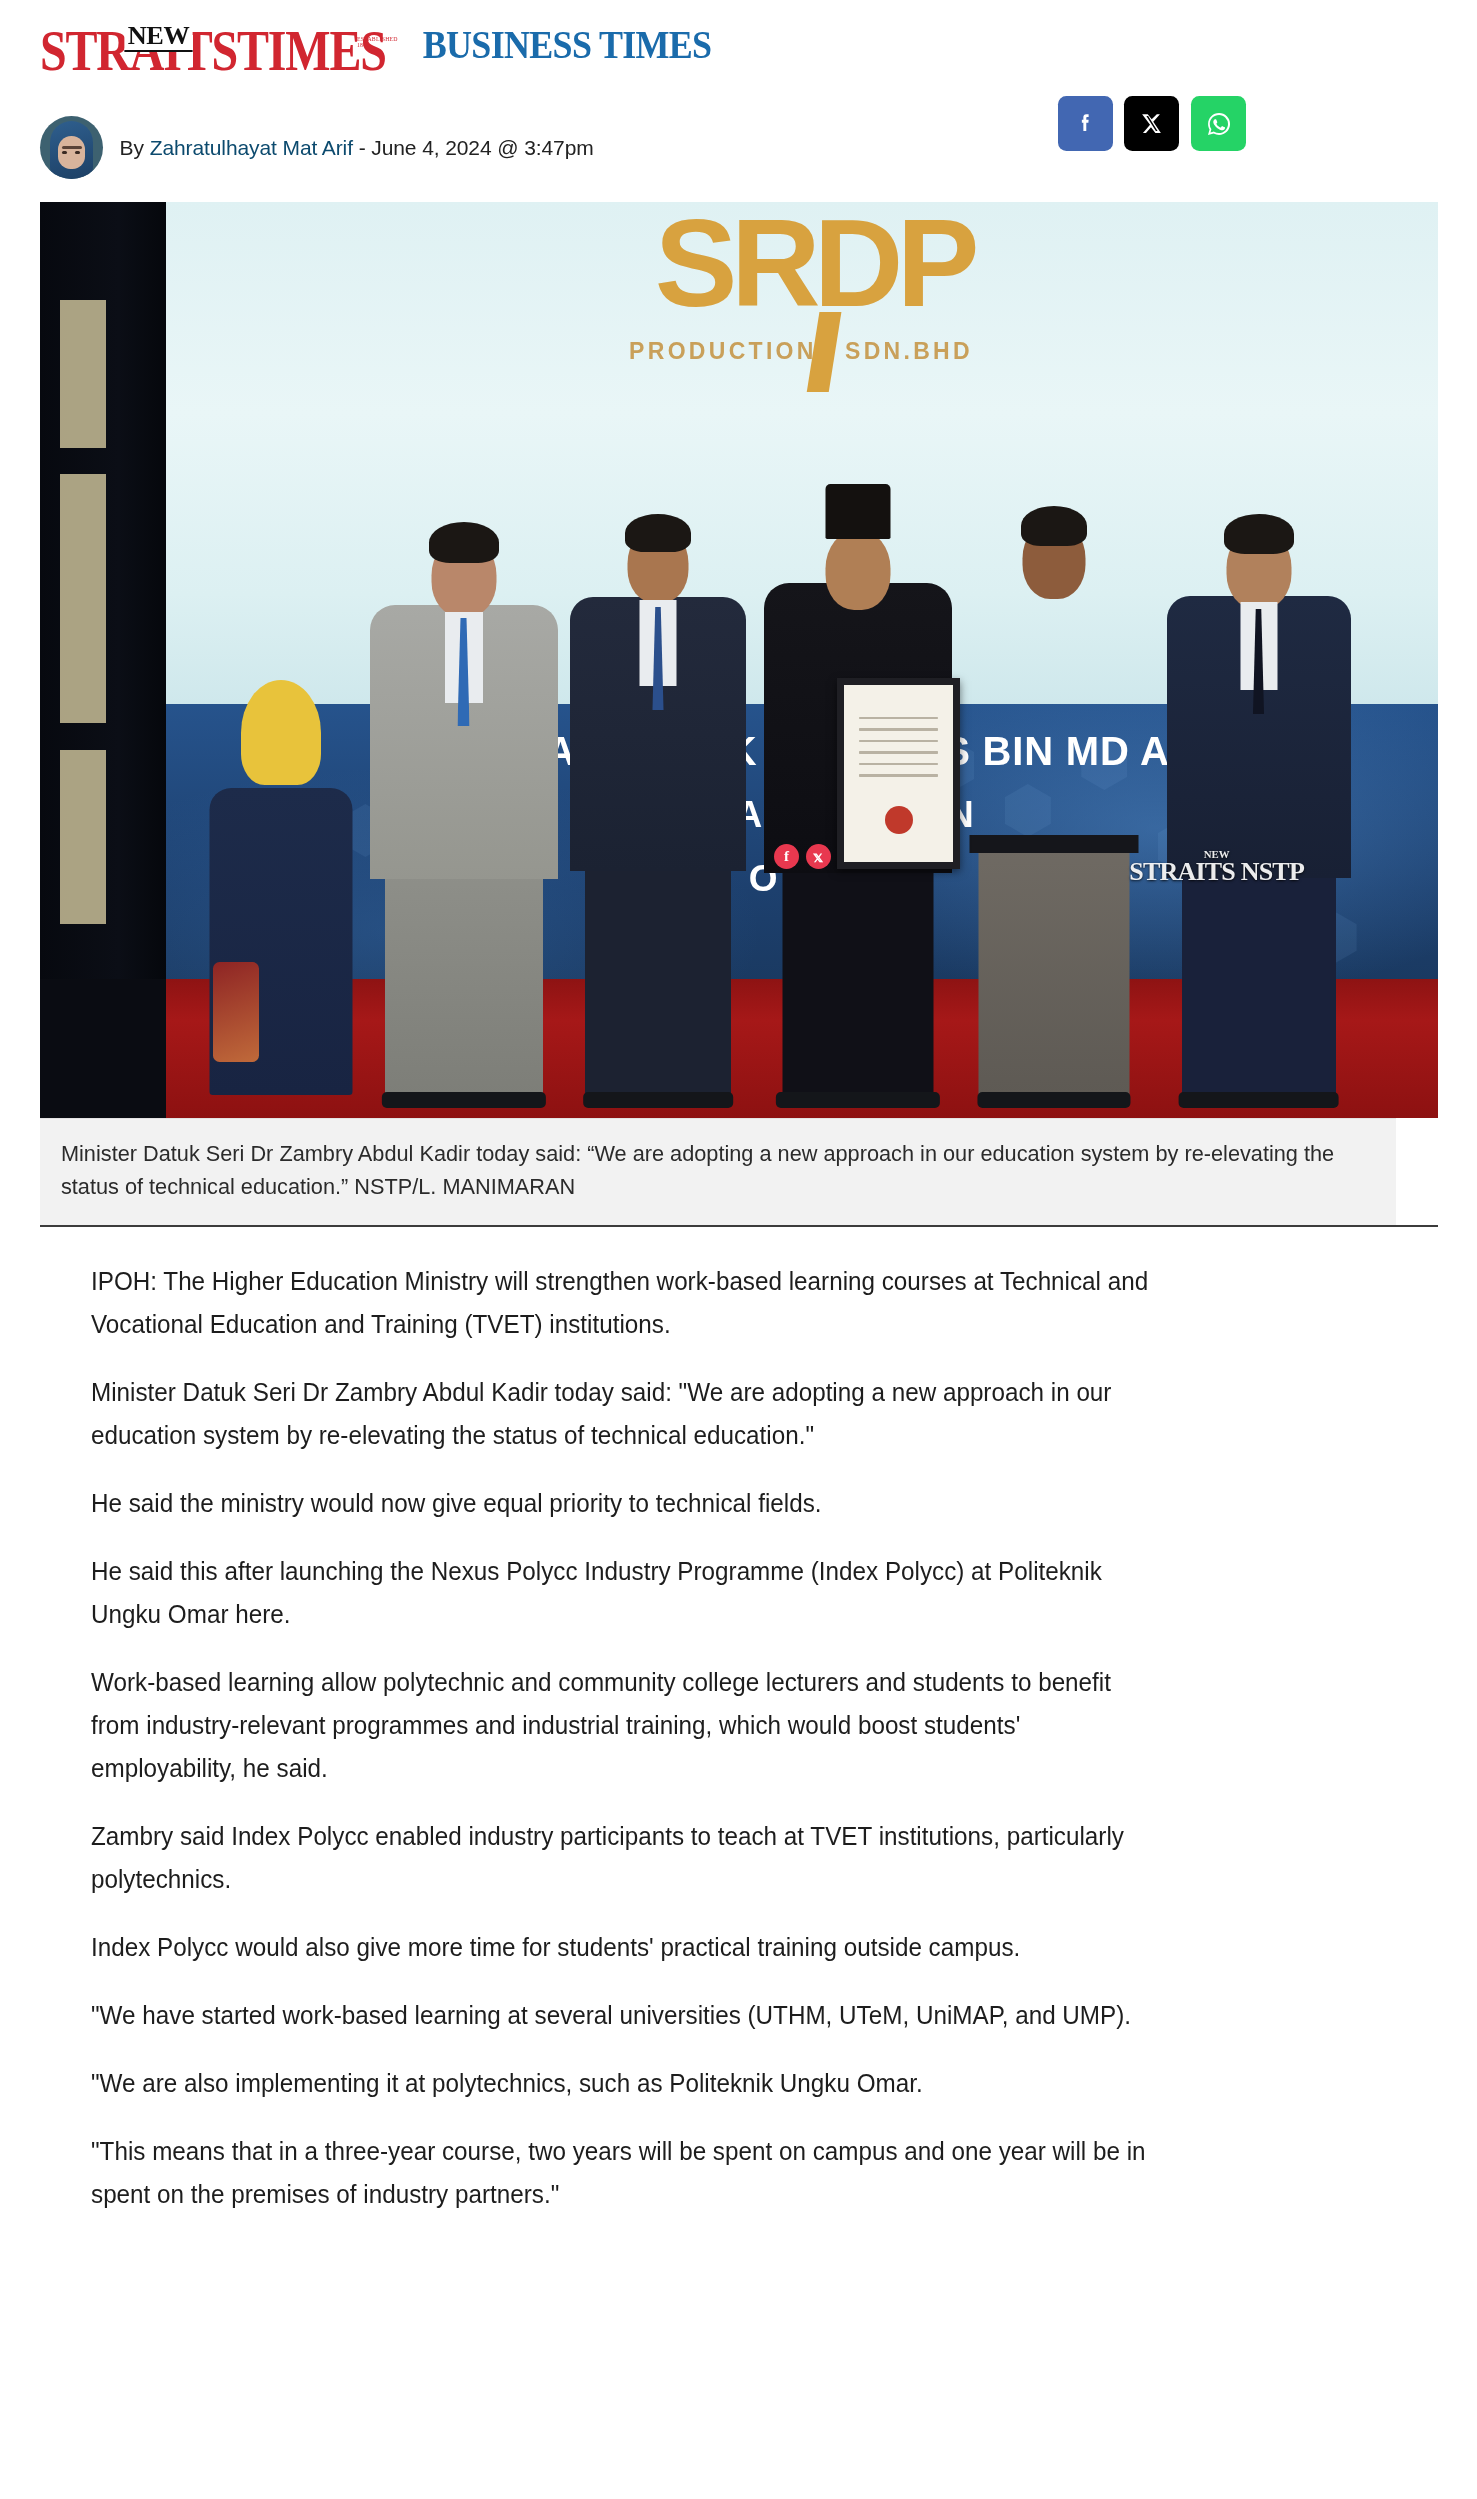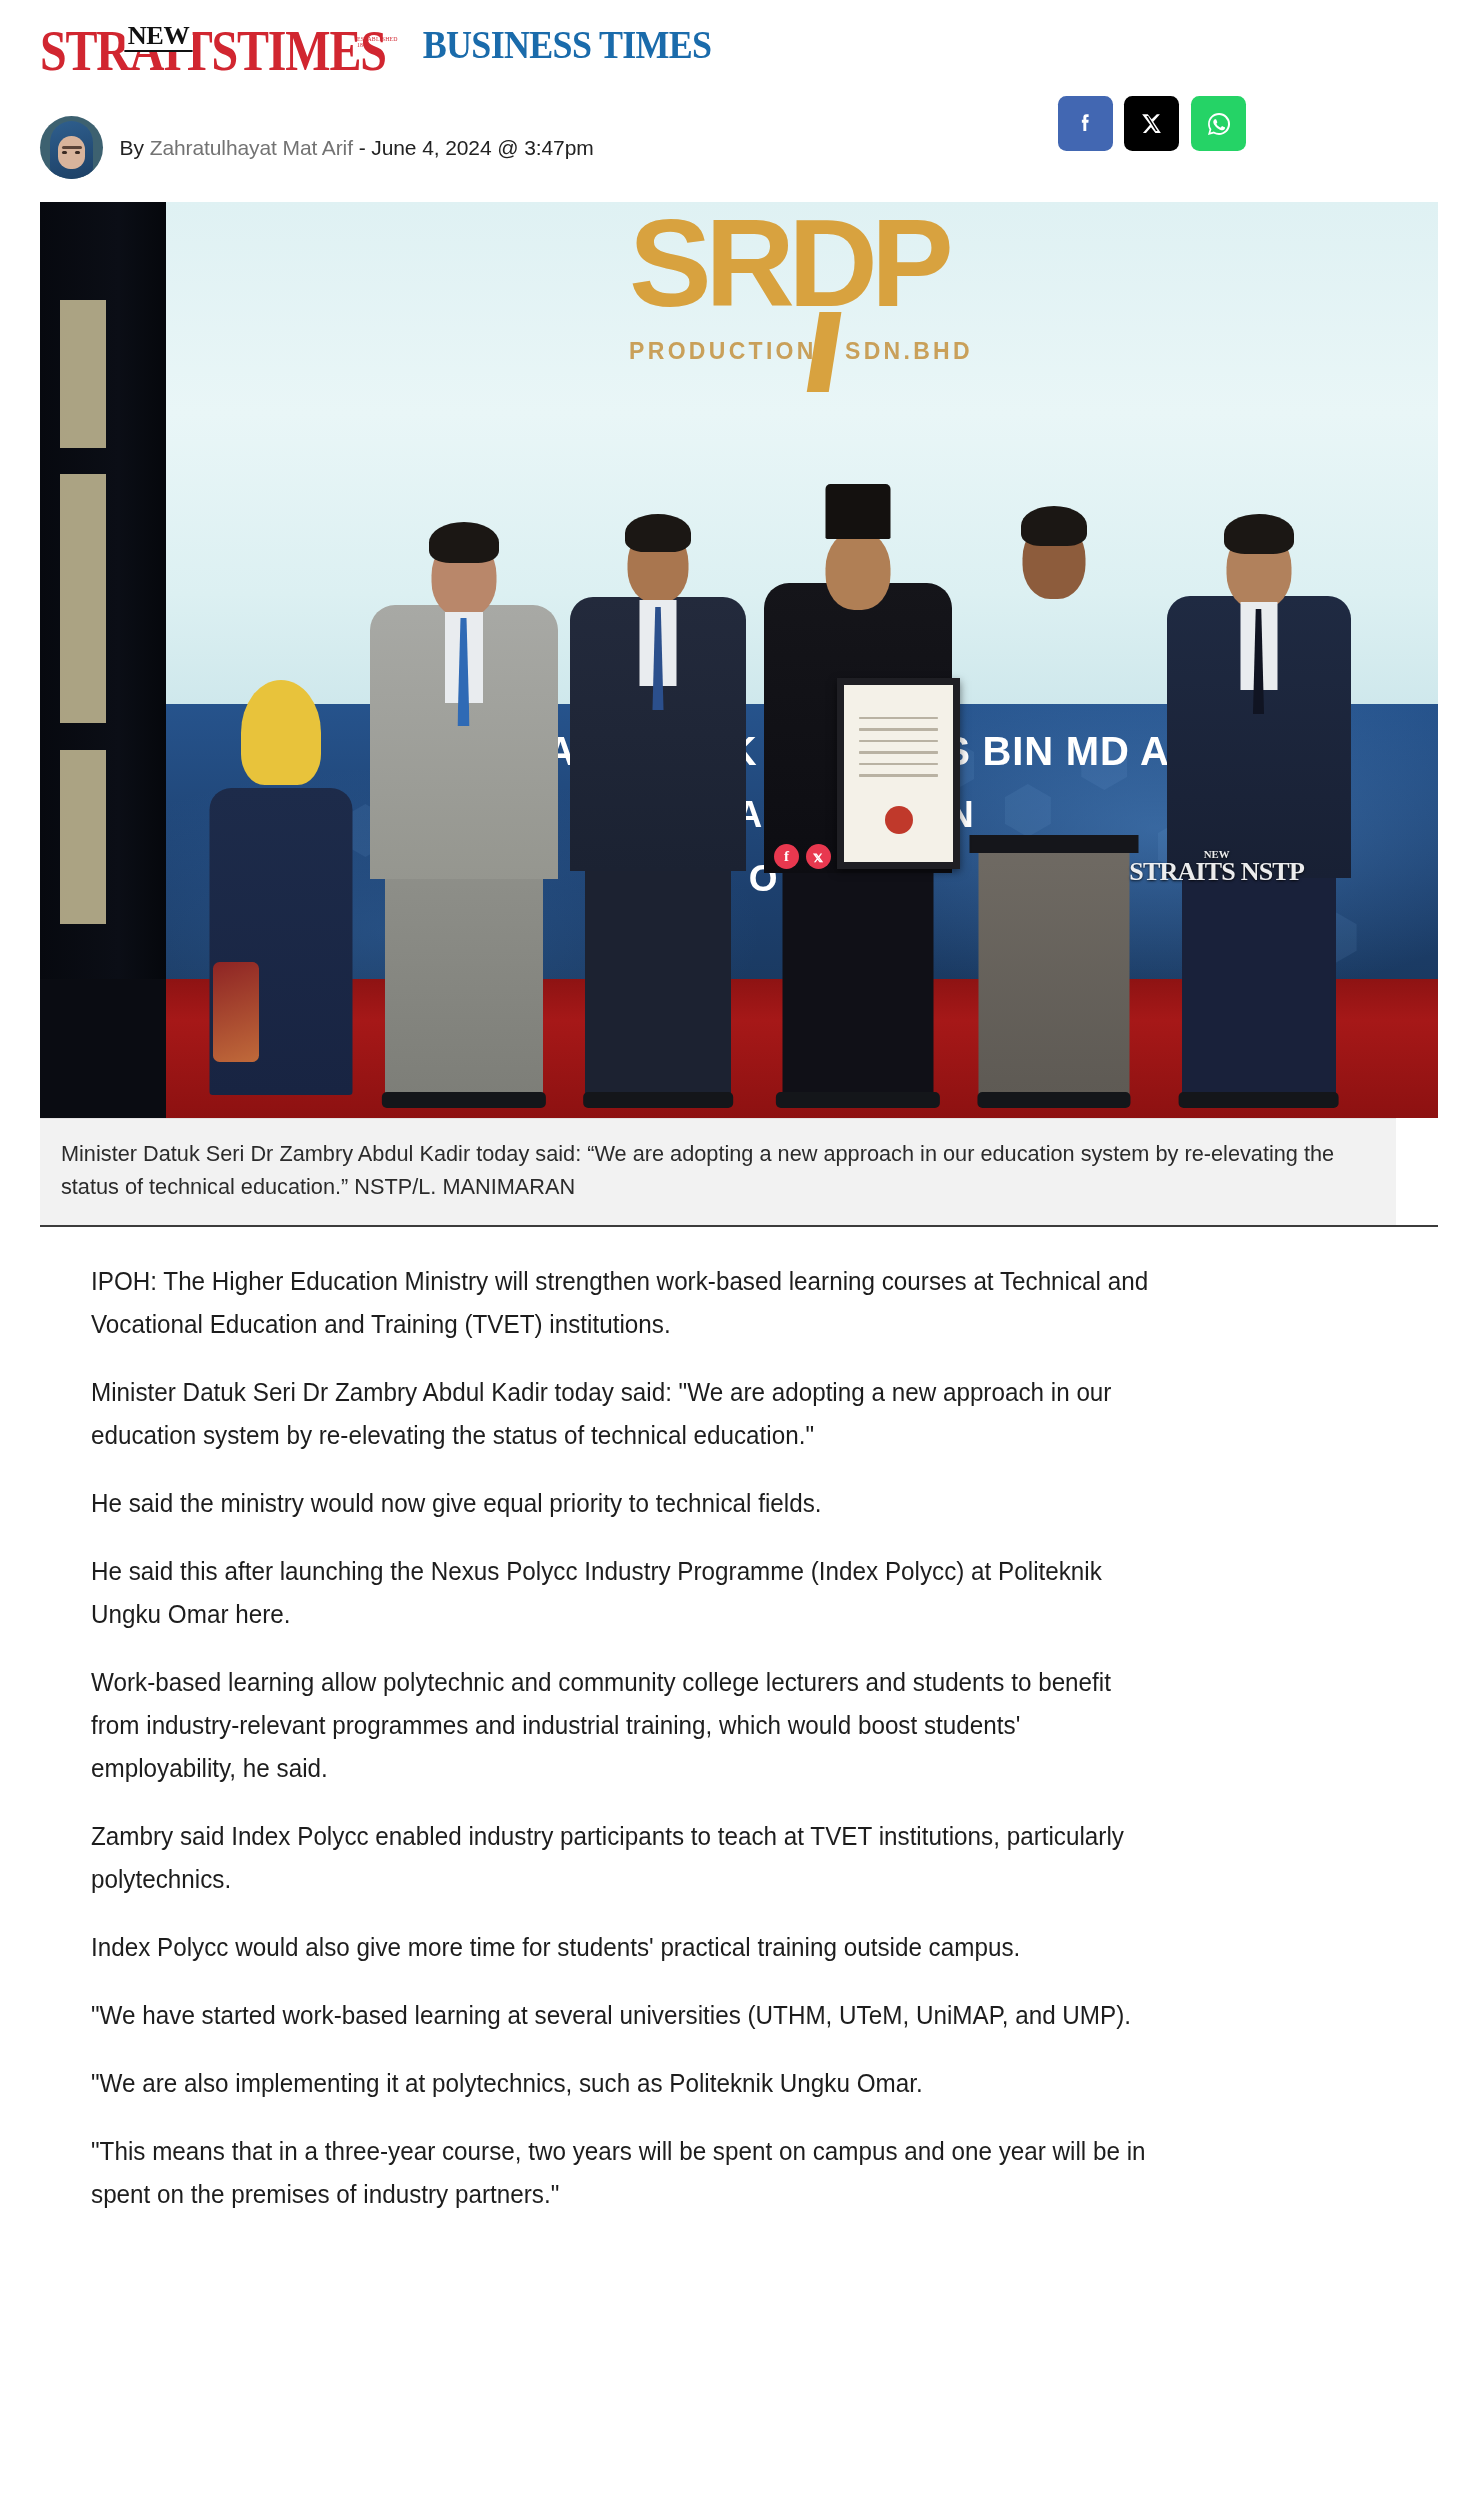--- a/index.html
+++ b/index.html
@@ -148,21 +148,21 @@
   .avatar .eyes::before { left: 0; }
   .avatar .eyes::after { right: 0; }
 
   .byline-text {
     margin-left: 16.6px;
     font-size: 21px;
     color: #222;
     letter-spacing: -0.1px;
   }
   .byline-text .author {
-    color: #737373;
+    color: #0c4a6e;
     text-decoration: none;
   }
   .byline-text .meta { color: #222; }
 
   .share-buttons {
     position: absolute;
     right: 40px;
     top: 10px;
     display: flex;
     gap: 11.6px;
@@ -195,21 +195,21 @@
   .screen {
     position: absolute;
     left: 124px; top: 0;
     right: 0; height: 502px;
     background: linear-gradient(180deg, #dff1f3 0%, #e9f6f7 42%, #dcf0f2 78%, #cfe8ec 100%);
   }
   .screen-logo {
     position: absolute;
     left: 50%; top: 11.6px;
     transform: translateX(-50%);
-    text-align: left;
+    text-align: right;
   }
   .screen-logo .mark {
     font-family: "Liberation Sans Narrow", "Liberation Sans", sans-serif;
     font-weight: bold;
     font-size: 124px;
     color: #d8a23f;
     letter-spacing: -6.6px;
     line-height: 0.8;
     display: block;
   }

